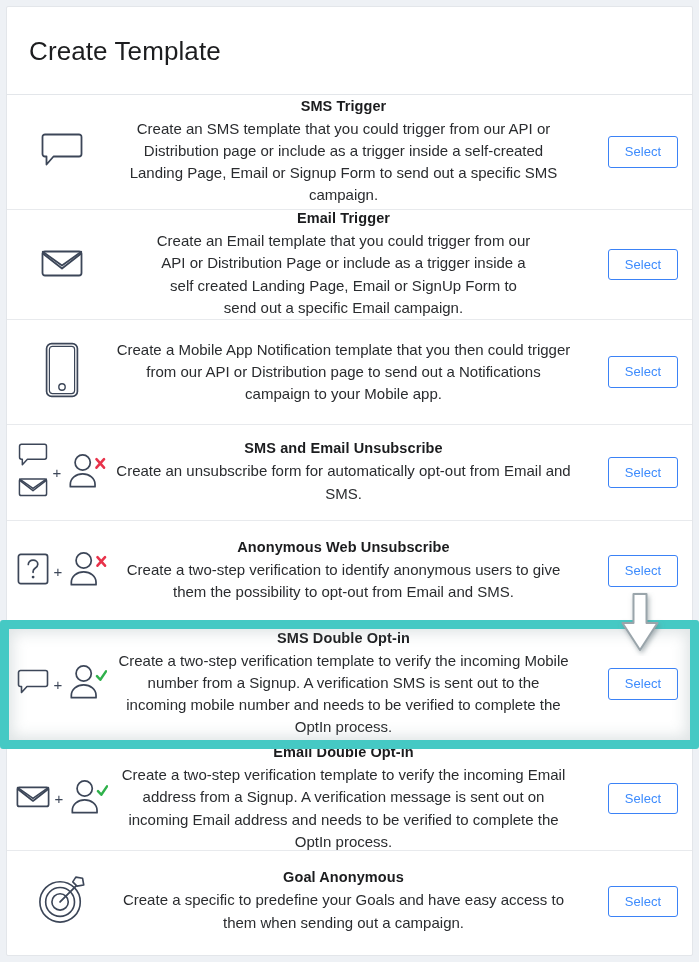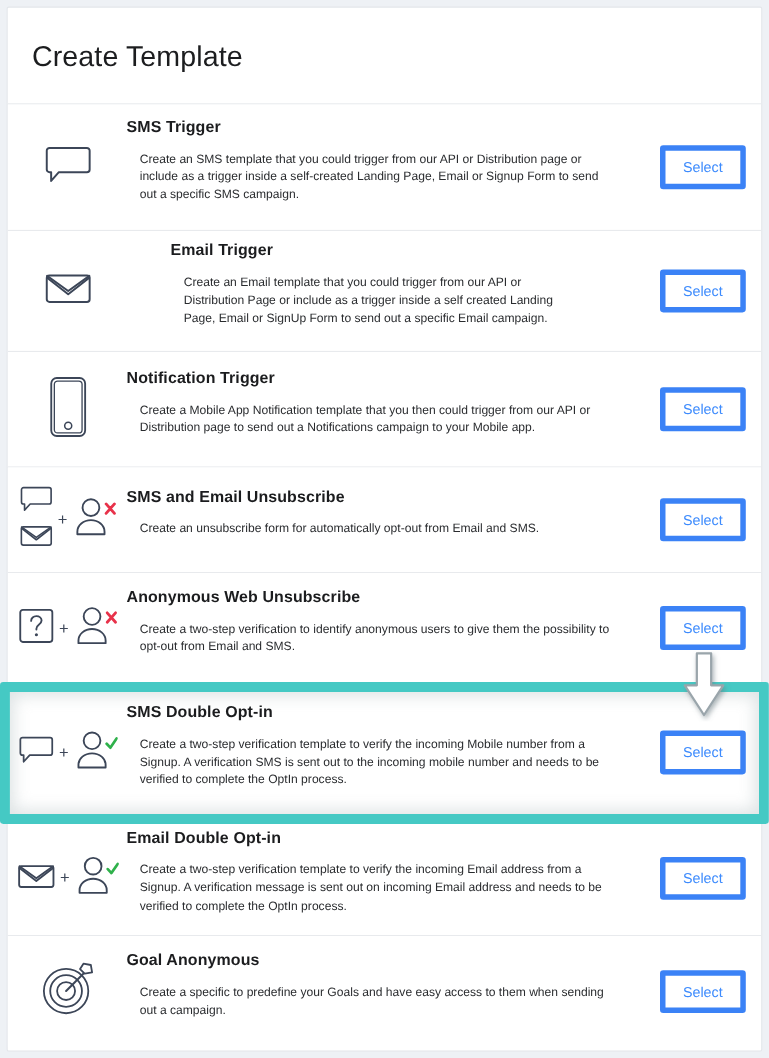--- a/index.html
+++ b/index.html
@@ -84,49 +84,50 @@
   .plus {
     font-size: 15px;
     color: #3c4658;
     line-height: 1;
     padding: 0 1px;
   }
   .row-body {
     flex: 1;
     padding: 14px 10px 14px 0;
     min-width: 0;
+    text-align: center;
   }
   .row-title {
     font-size: 14.5px;
     font-weight: bold;
     color: #1b1c1e;
     margin: 0 0 3px 0;
     line-height: 1.25;
     letter-spacing: 0.1px;
   }
   .row-desc {
-    font-size: 11px;
+    font-size: 15px;
     color: #2a2c2f;
     line-height: 1.48;
-    margin: 12px;
+    margin: 1px;
     max-width: 474px;
   }
   .row-action {
     width: 96px;
     min-width: 96px;
     display: flex;
     justify-content: flex-end;
     align-items: center;
   }
   .select-btn {
     font-family: "Liberation Sans", sans-serif;
     font-size: 13px;
     color: #3d8bfd;
     background: #ffffff;
-    border: 5px solid #3b82f6;
+    border: 1px solid #3b82f6;
     border-radius: 3px;
     padding: 7px 16px;
     cursor: pointer;
     line-height: 1.2;
     white-space: nowrap;
   }
 
   
   .highlight-box {
     position: absolute;
@@ -220,21 +221,20 @@
         <div class="row-icon">
           <span>
             <svg width="34" height="56" viewBox="0 0 34 56" fill="none">
               <rect x="1.6" y="1.6" width="30.8" height="52.8" rx="5" stroke="#3c4658" stroke-width="1.7"></rect>
               <rect x="4.4" y="4.4" width="25.2" height="47.2" rx="3" stroke="#3c4658" stroke-width="1.2"></rect>
               <circle cx="17" cy="45" r="3.2" stroke="#3c4658" stroke-width="1.4"></circle>
             </svg>
           </span>
         </div>
         <div class="row-body">
-          <div class="row-title">Notification Trigger</div>
           <div class="row-desc">Create a Mobile App Notification template that you then could trigger from our API or Distribution page to send out a Notifications campaign to your Mobile app.</div>
         </div>
         <div class="row-action">
           <button class="select-btn">Select</button>
         </div>
       </div>
 
       <div class="row r-smsemail">
         <div class="row-icon">
           <div class="icon-combo">

